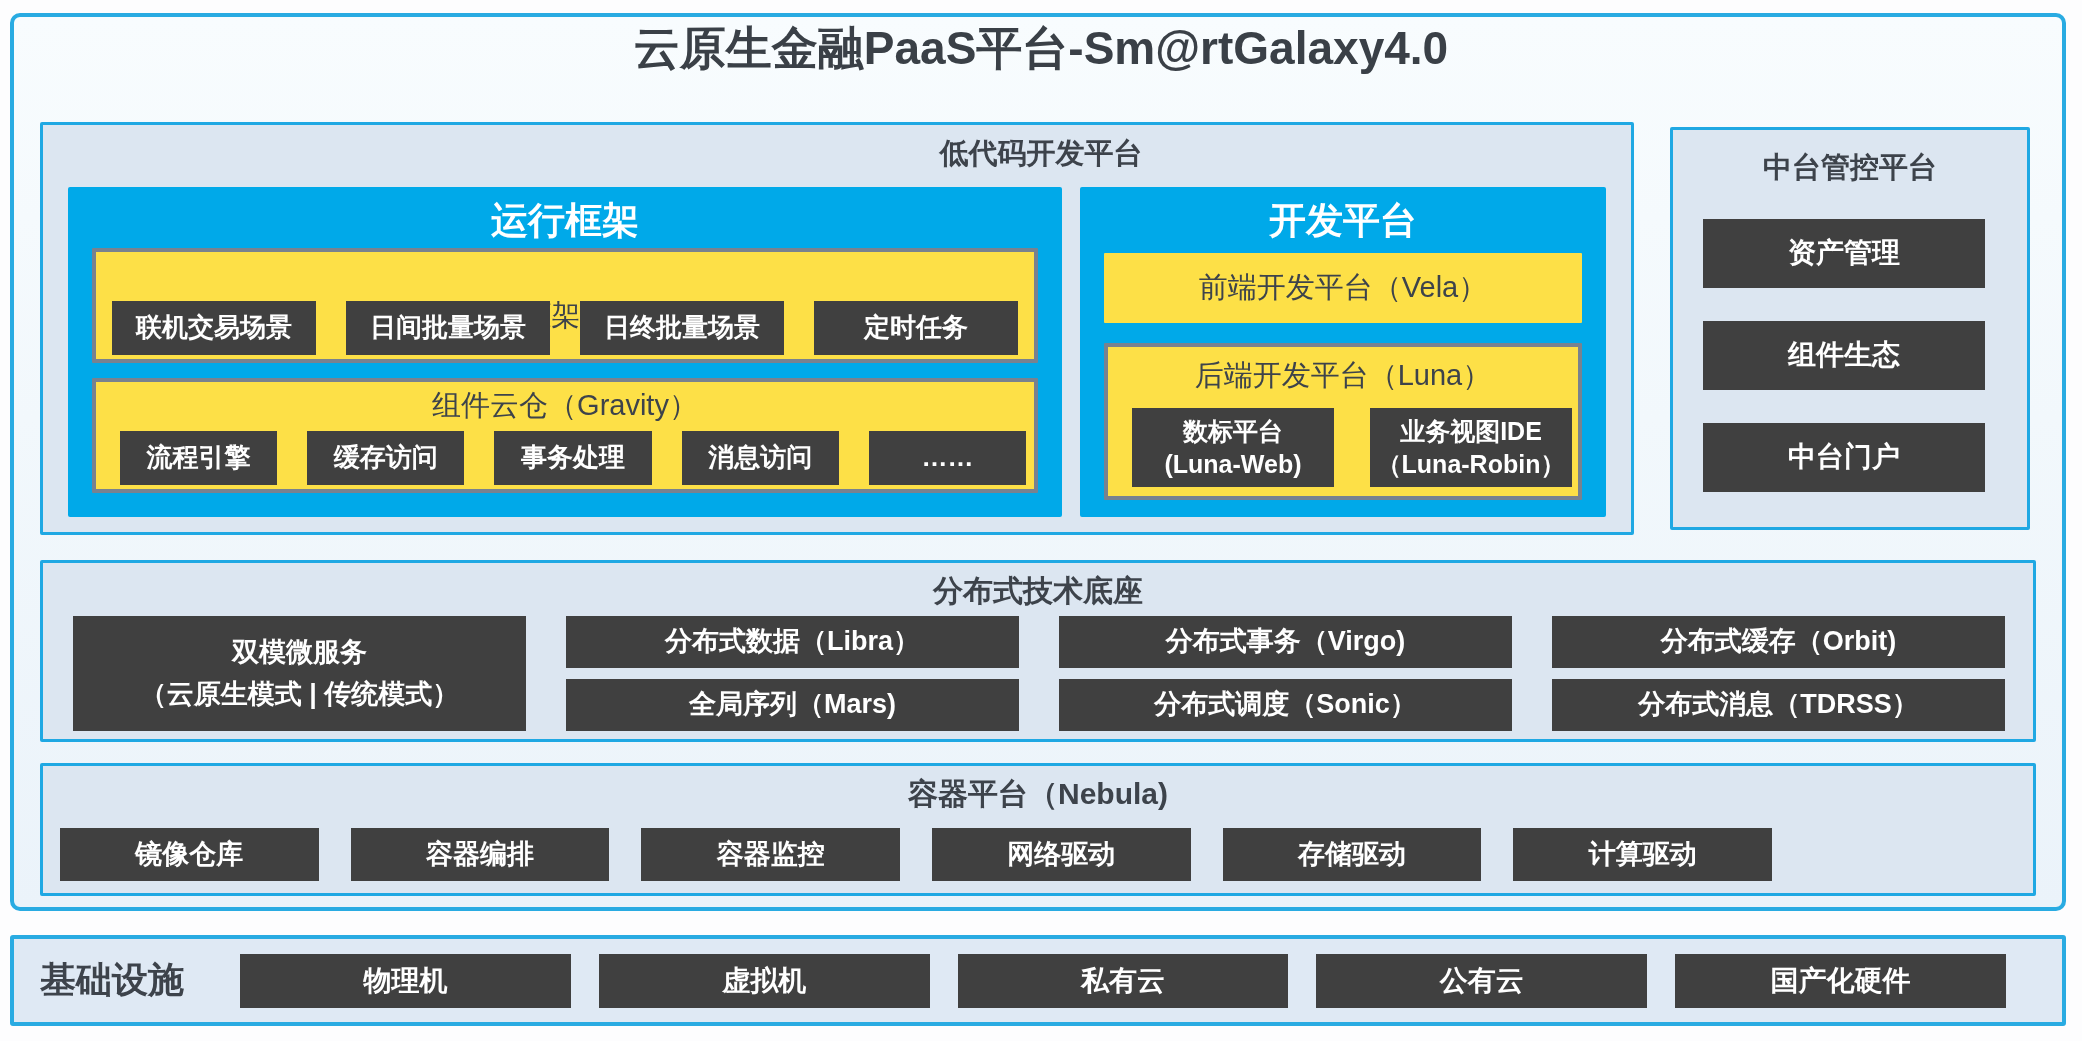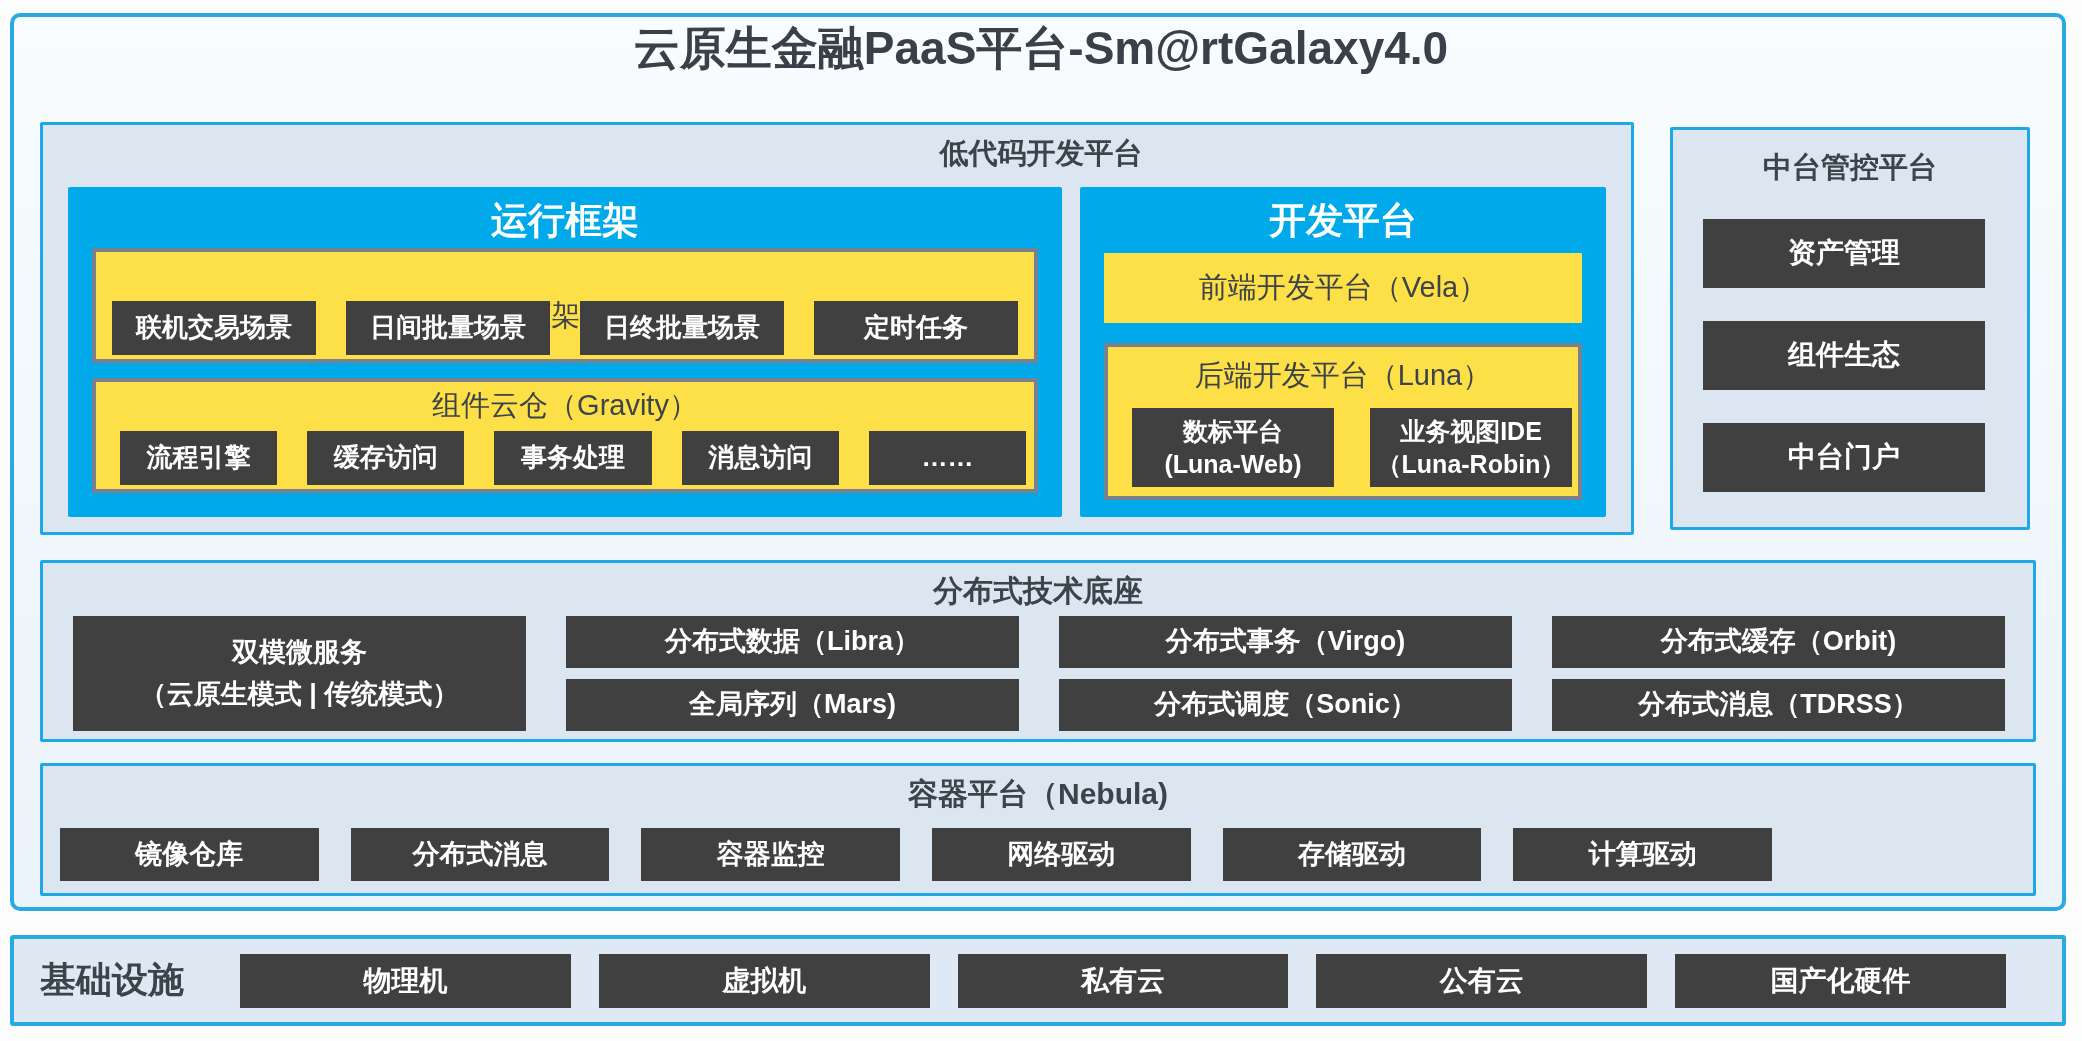--- a/index.html
+++ b/index.html
@@ -137,21 +137,21 @@
     <div class="dist-col">
       <div class="blue-btn">分布式缓存（Orbit)</div>
       <div class="blue-btn">分布式消息（TDRSS）</div>
     </div>
   </div>
 
   <div class="abs panel" style="left:40px;top:763px;width:1996px;height:133px;"></div>
   <div class="abs sec-header" style="left:40px;top:774px;width:1996px;font-size:30px;">容器平台（Nebula)</div>
   <div class="abs cp-row" style="left:60px;top:828px;width:1712px;height:53px;">
     <div class="blue-btn">镜像仓库</div>
-    <div class="blue-btn">分布式消息</div>
+    <div class="blue-btn">容器编排</div>
     <div class="blue-btn">容器监控</div>
     <div class="blue-btn">网络驱动</div>
     <div class="blue-btn">存储驱动</div>
     <div class="blue-btn">计算驱动</div>
   </div>
 
   <div class="abs frame-infra" style="left:10px;top:935px;width:2056px;height:91px;"></div>
   <div class="abs infra-label" style="left:40px;top:935px;height:91px;">基础设施</div>
   <div class="abs infra-row" style="left:240px;top:954px;width:1766px;height:54px;">
     <div class="blue-btn">物理机</div>

